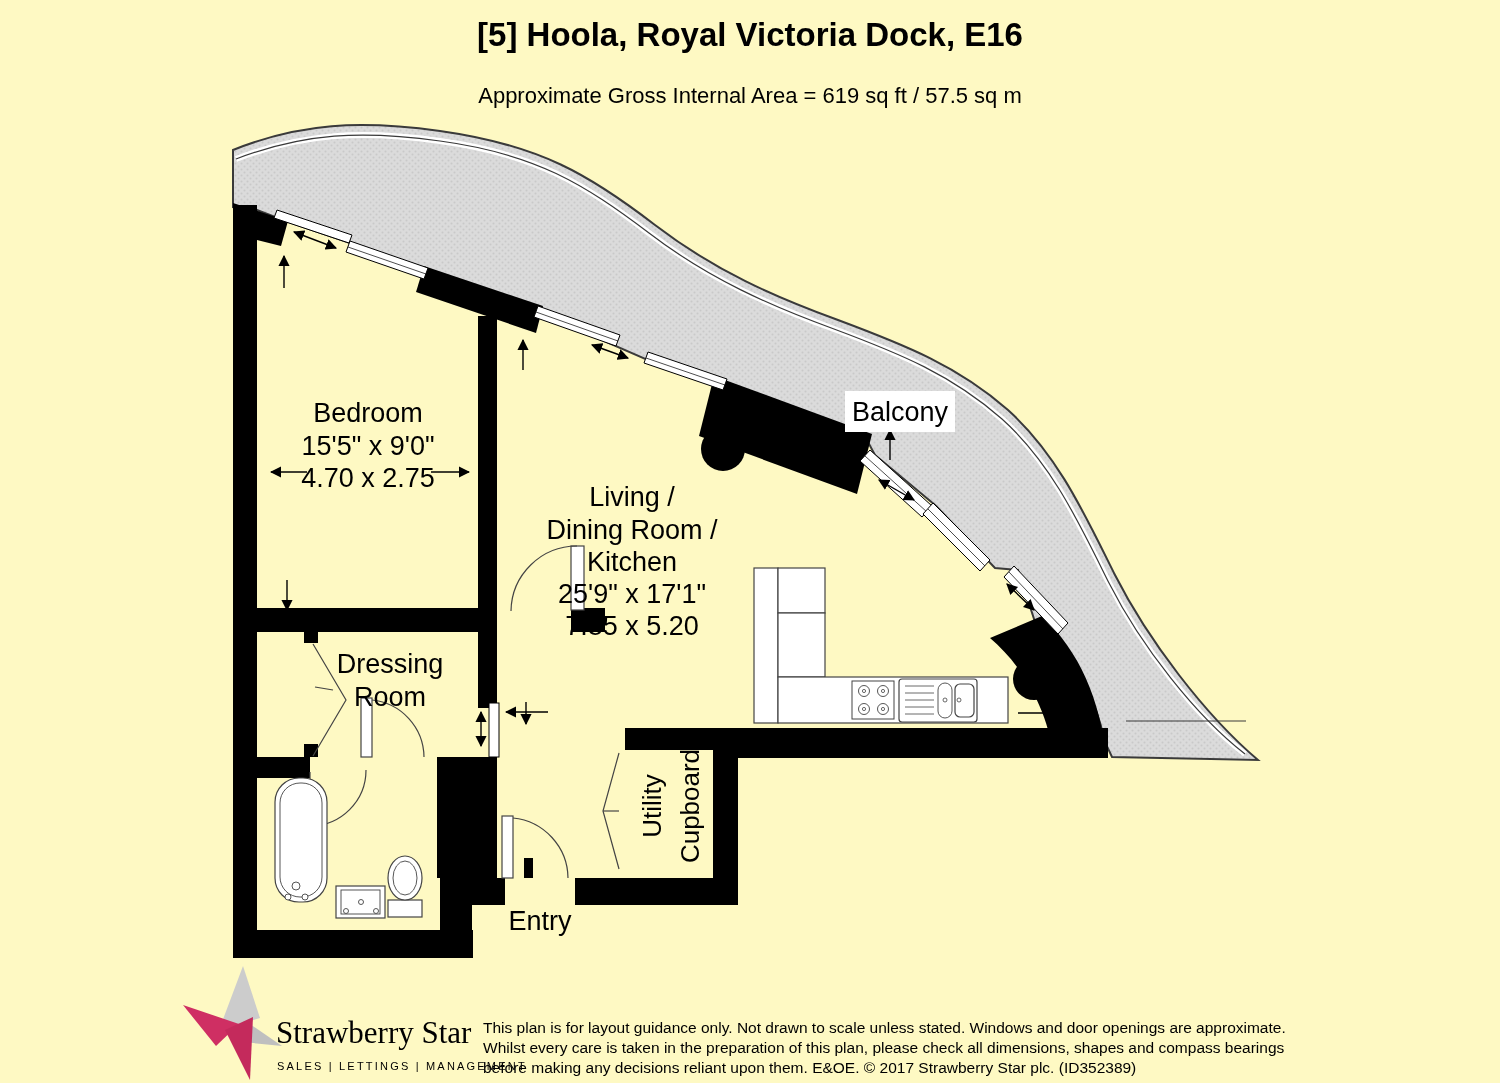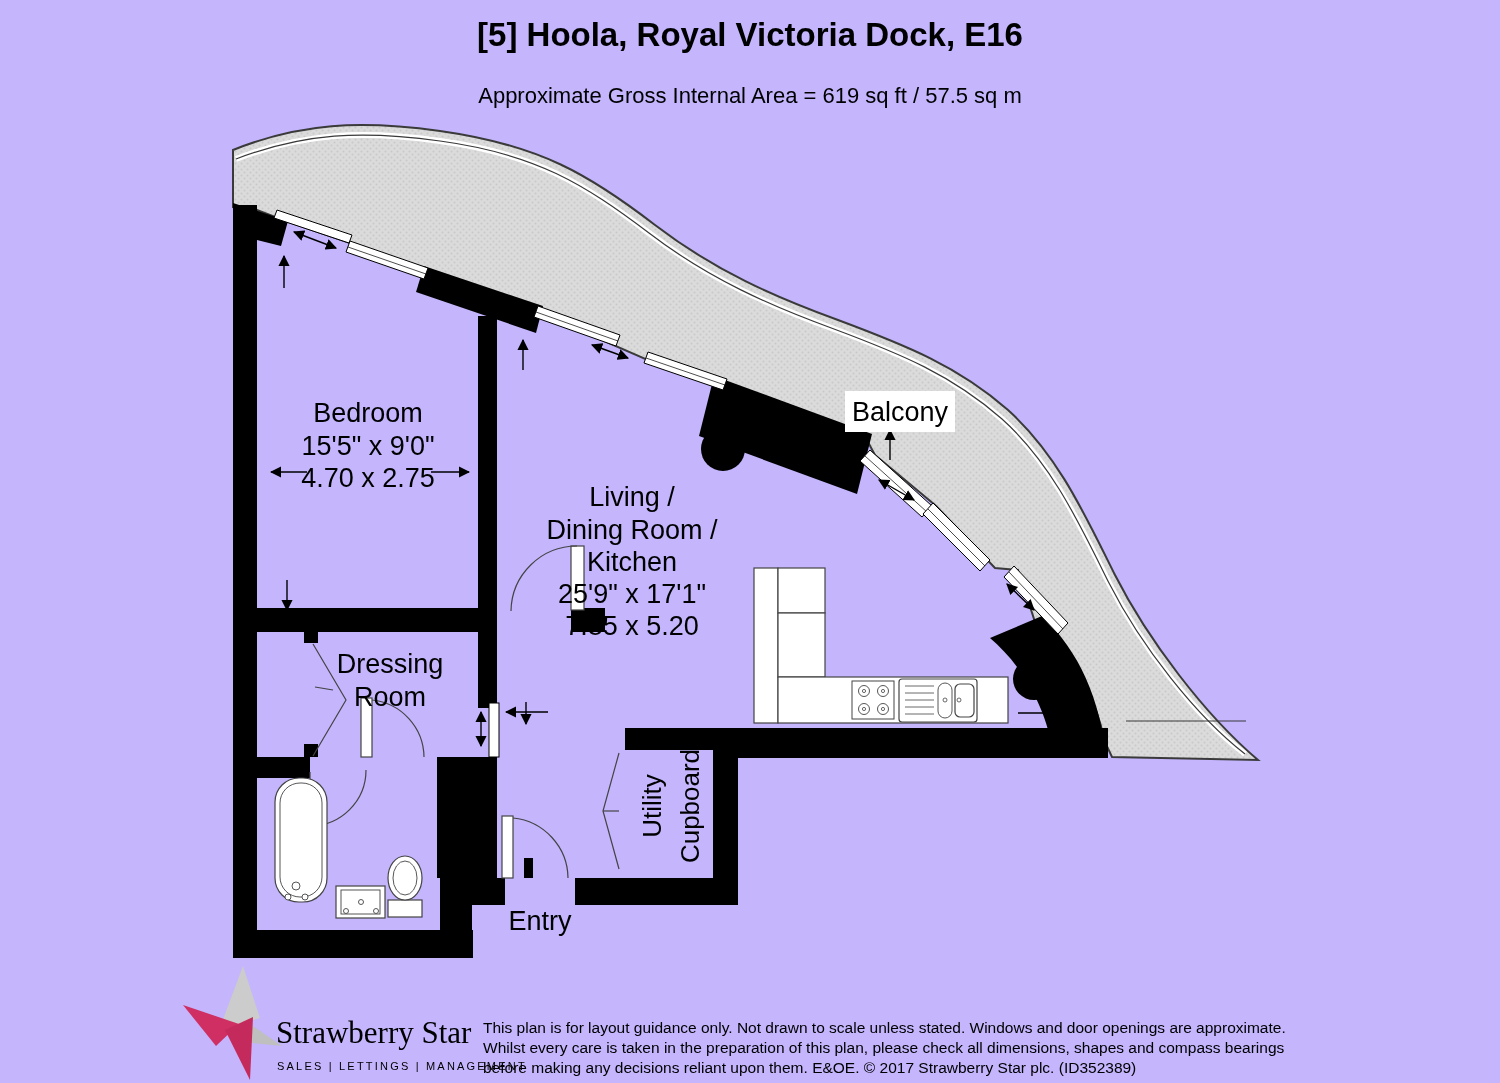--- a/index.html
+++ b/index.html
@@ -1,16 +1,16 @@
 <!DOCTYPE html>
 <html><head>
 <meta charset="utf-8">
 <style>
   html,body{margin:0;padding:0;background:#ffffff;}
-  .page{position:relative;width:1500px;height:1083px;background:#c4b5fd;overflow:hidden;
+  .page{position:relative;width:1500px;height:1083px;background:#fef9c3;overflow:hidden;
         font-family:"Liberation Sans",sans-serif;}
   svg text{font-family:"Liberation Sans",sans-serif;fill:#000;}
   svg .serif{font-family:"Liberation Serif",serif;}
 </style>
 </head>
 <body>
 
 <div class="page">
 <svg width="1500" height="1083" viewBox="0 0 1500 1083">
   <defs>

